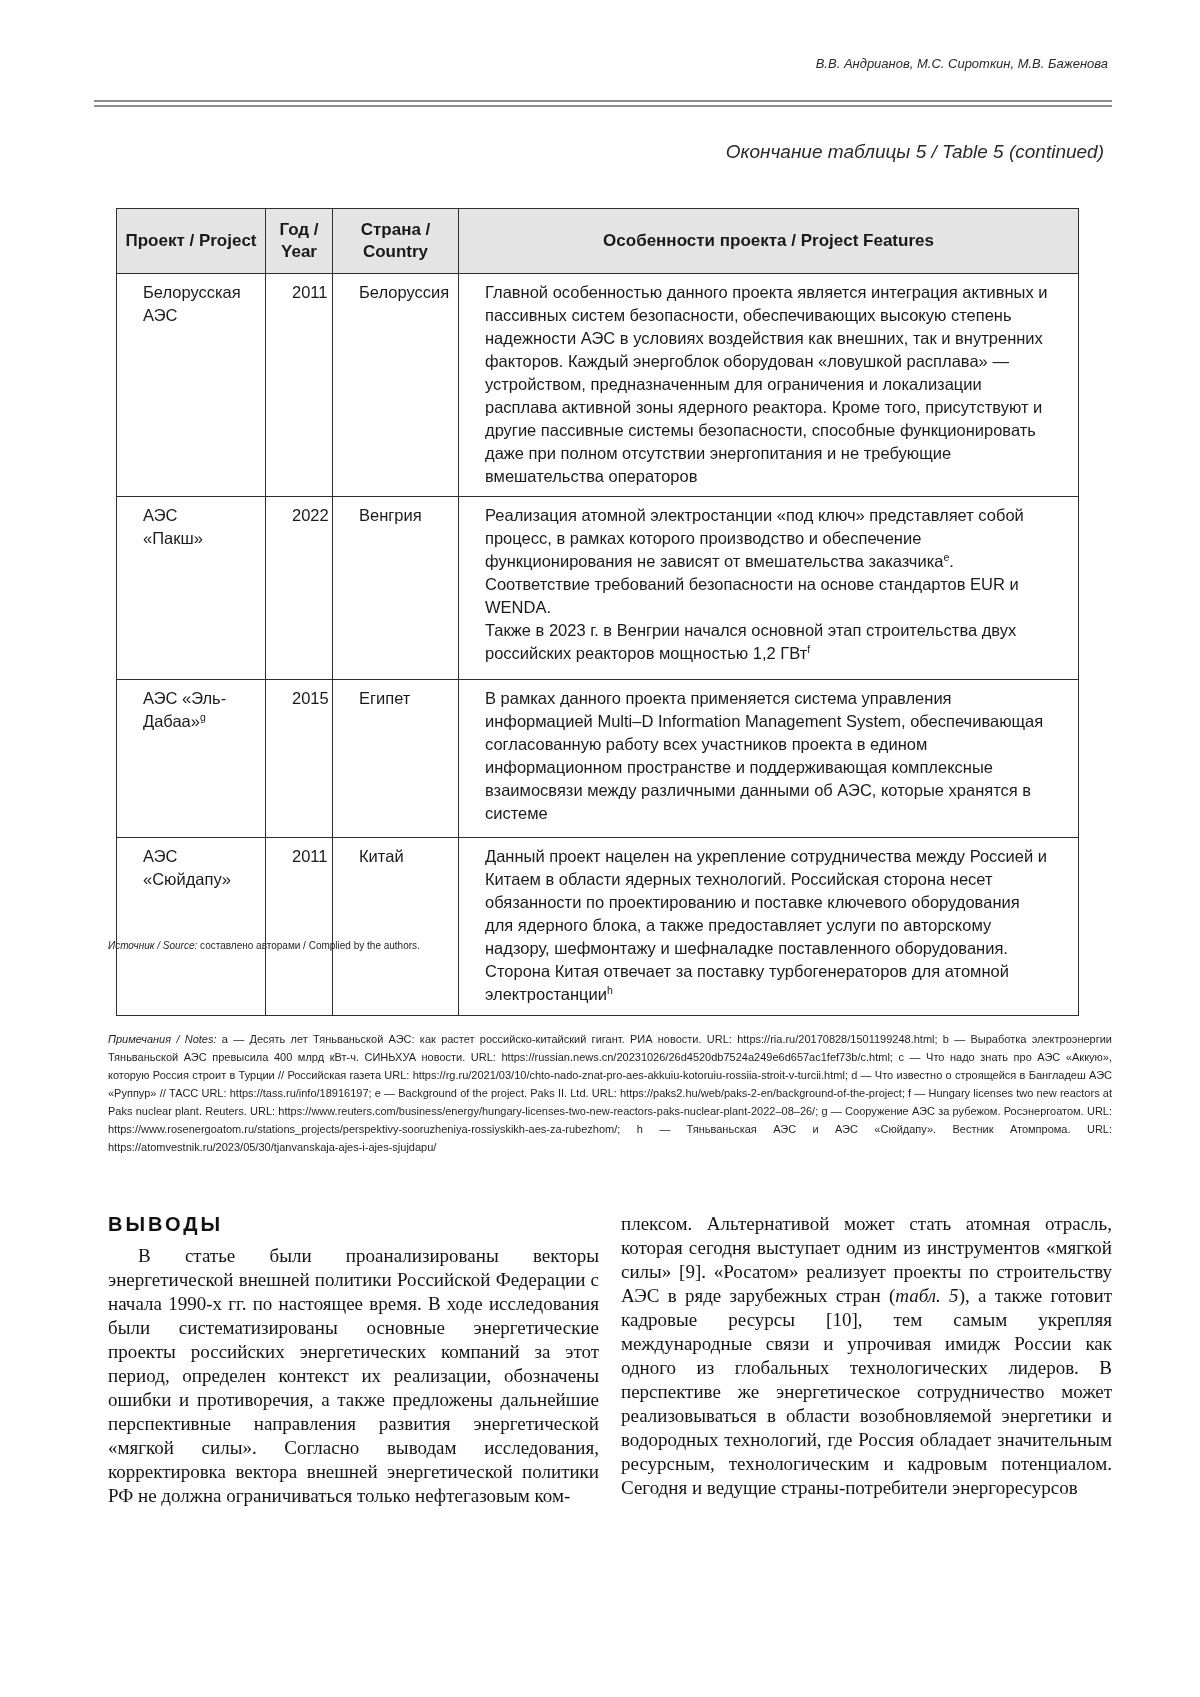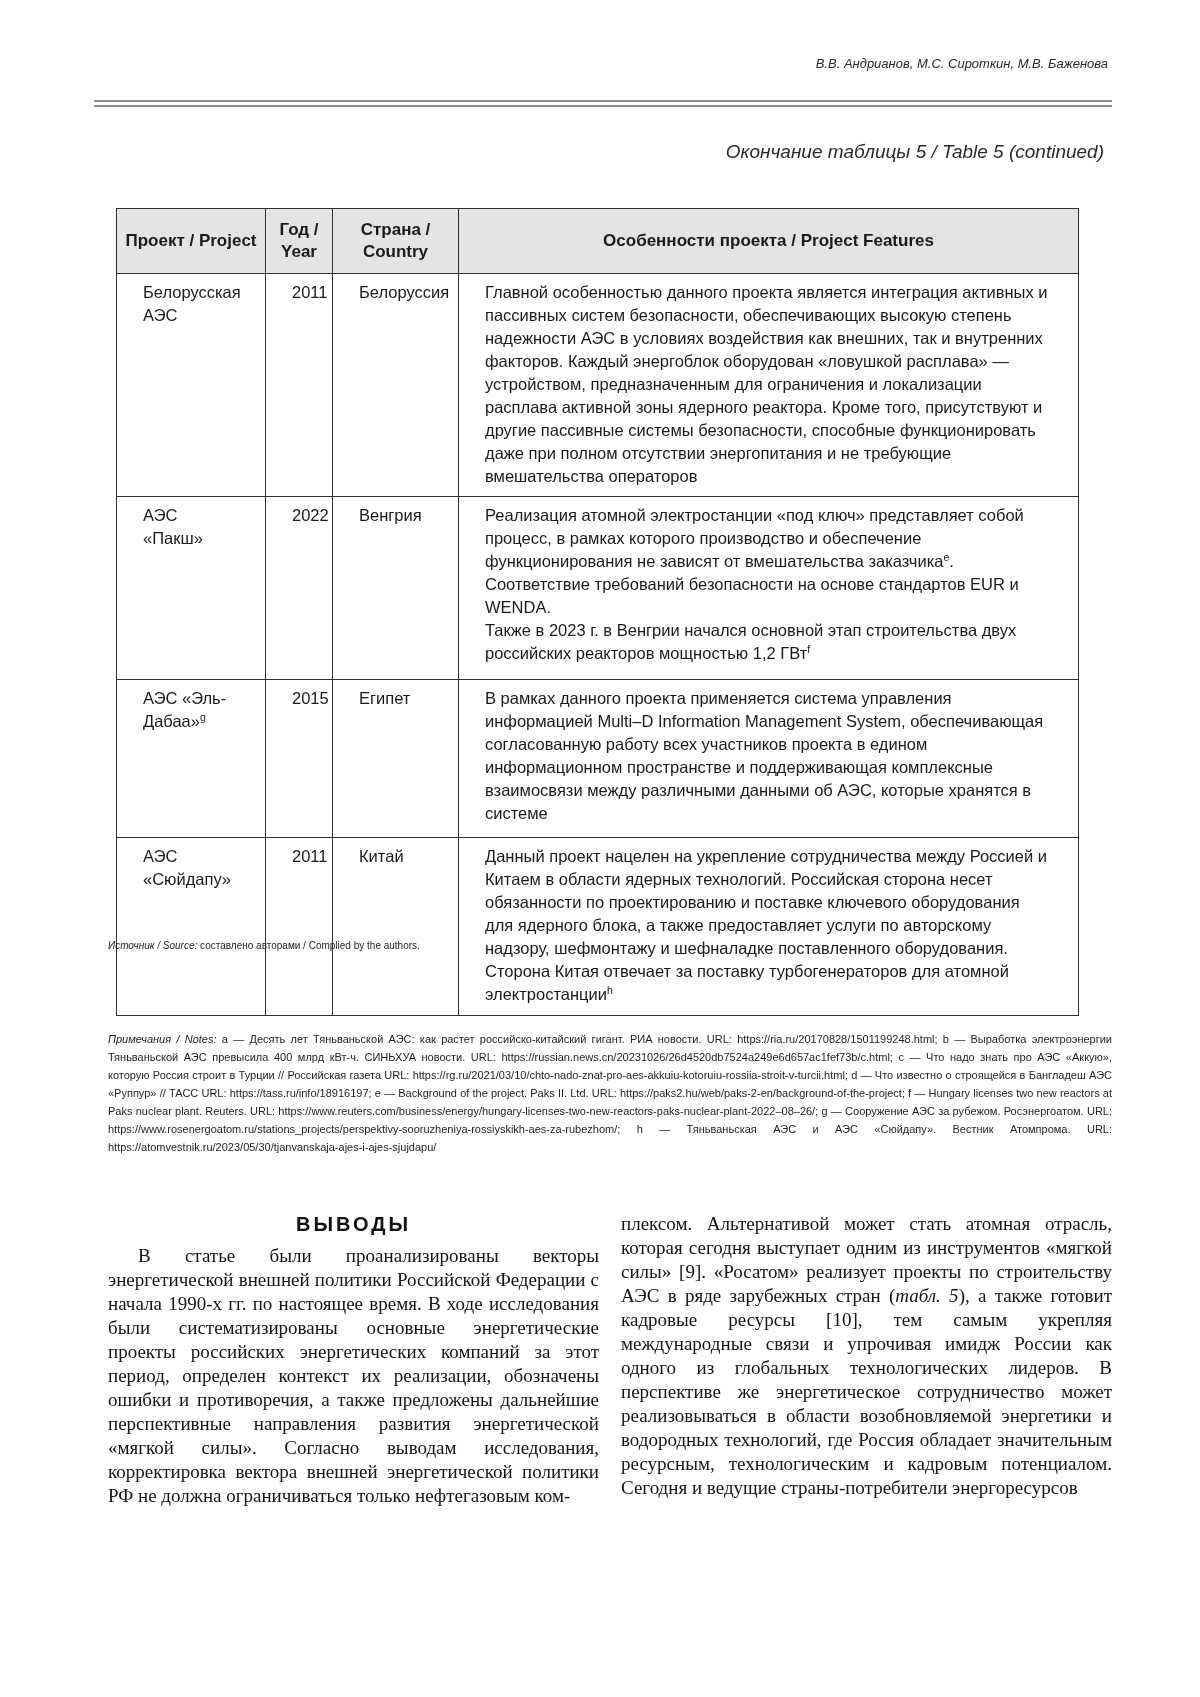--- a/index.html
+++ b/index.html
@@ -122,21 +122,21 @@
     line-height: 24px;
     text-align: justify;
     color: #141414;
   }
   .conclusions h2 {
     margin: 0 0 8px 0;
     font-family: "Liberation Sans", sans-serif;
     font-size: 20px;
     font-weight: bold;
     letter-spacing: 3px;
-    text-align: center;
+    text-align: left;
     color: #111111;
   }
   .para-indent { text-indent: 30px; }
   .col p { margin: 0; }
 
   
   .page-number {
     position: absolute;
     top: 1580px;
     left: 0;

